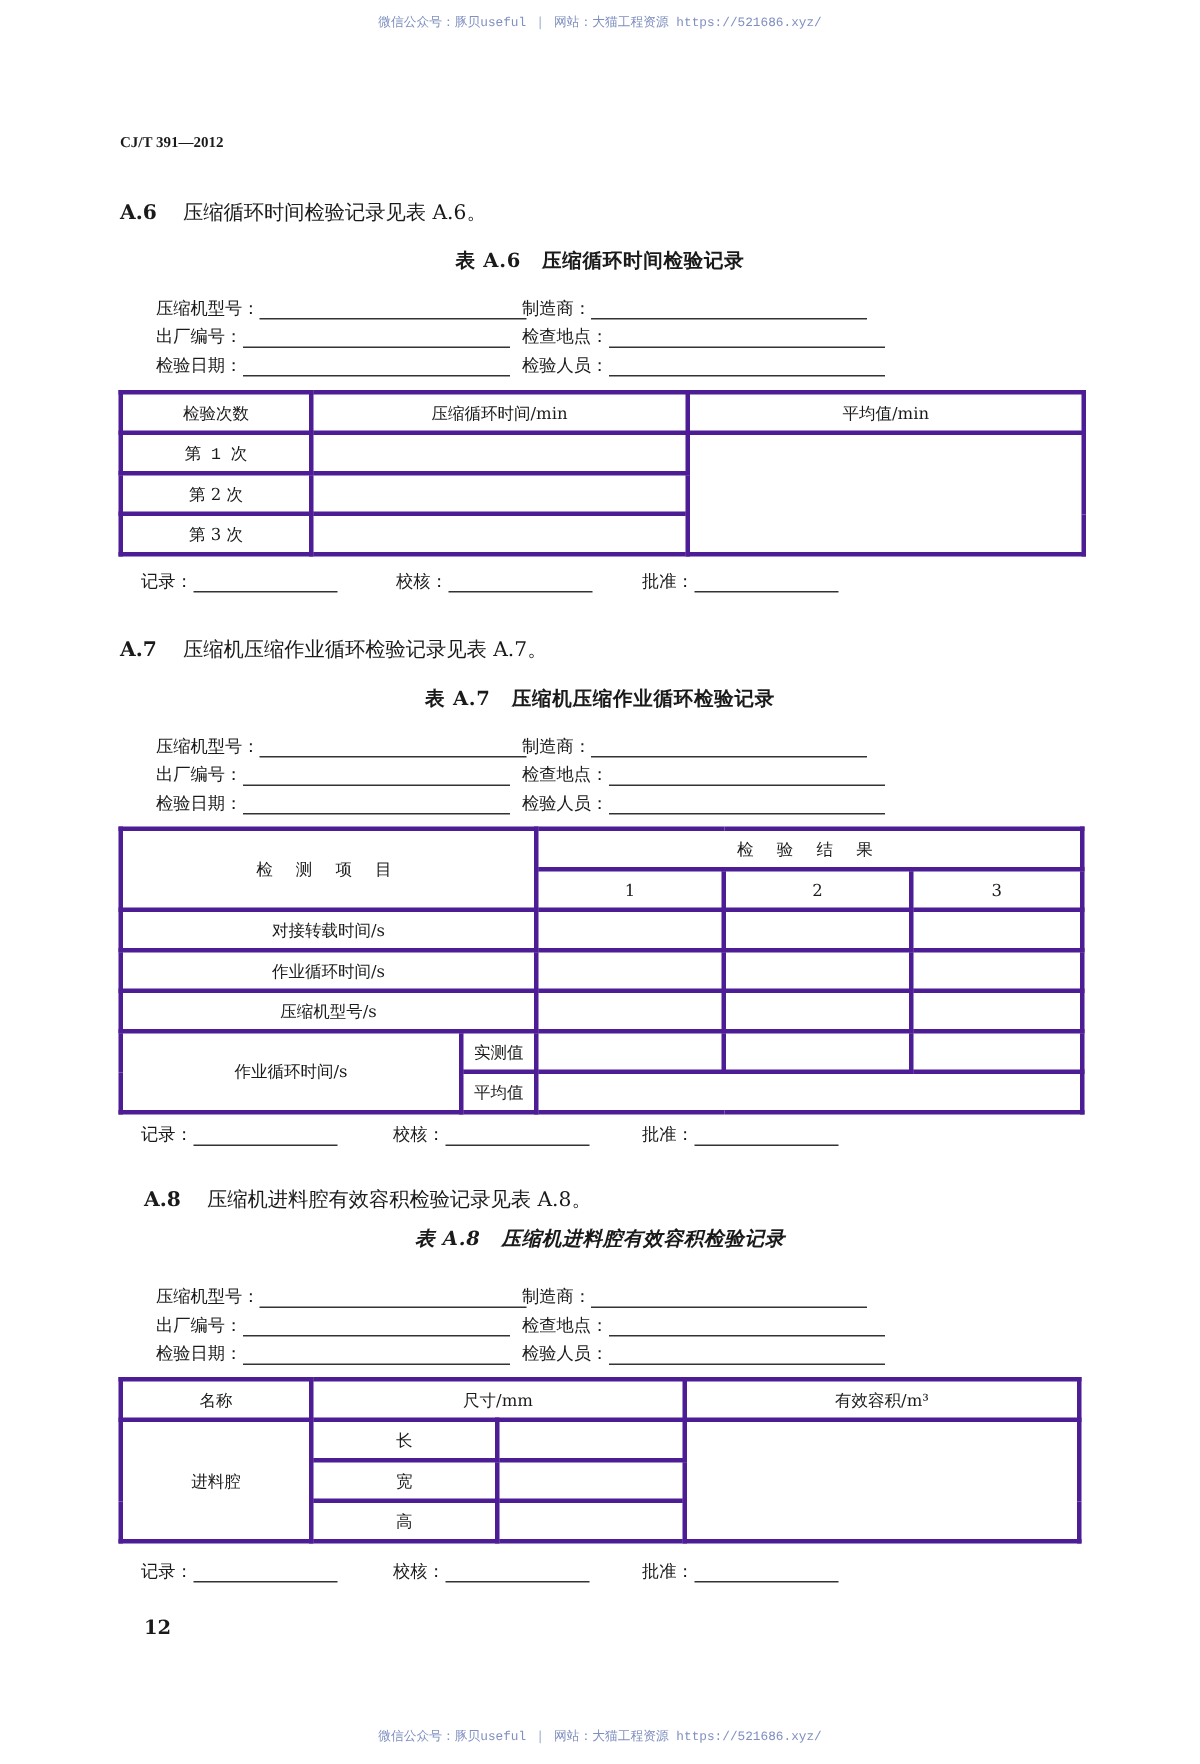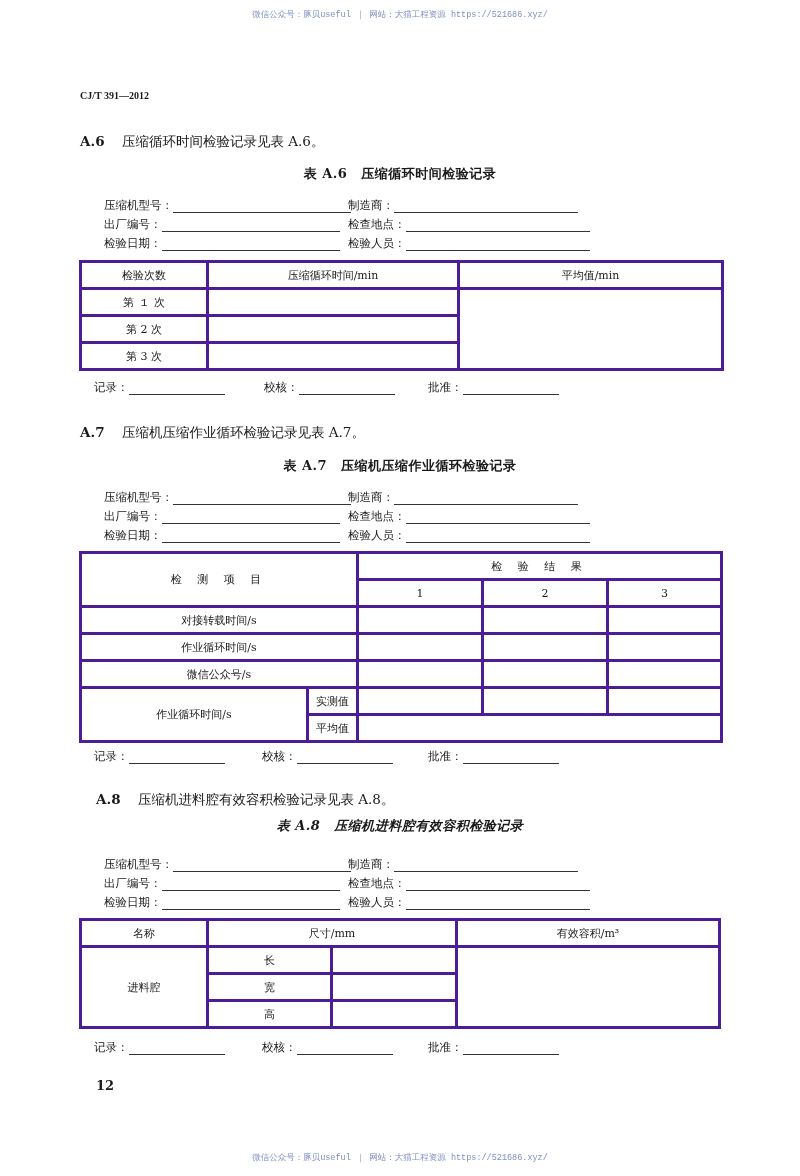--- a/index.html
+++ b/index.html
@@ -141,21 +141,21 @@
     <td></td>
     <td></td>
   </tr>
   <tr style="height:26px;">
     <td colspan="2">作业循环时间/s</td>
     <td></td>
     <td></td>
     <td></td>
   </tr>
   <tr style="height:26px;">
-    <td colspan="2">微信公众号/s</td>
+    <td colspan="2">压缩机型号/s</td>
     <td></td>
     <td></td>
     <td></td>
   </tr>
   <tr style="height:26px;">
     <td rowspan="2">作业循环时间/s</td>
     <td>实测值</td>
     <td></td>
     <td></td>
     <td></td>

